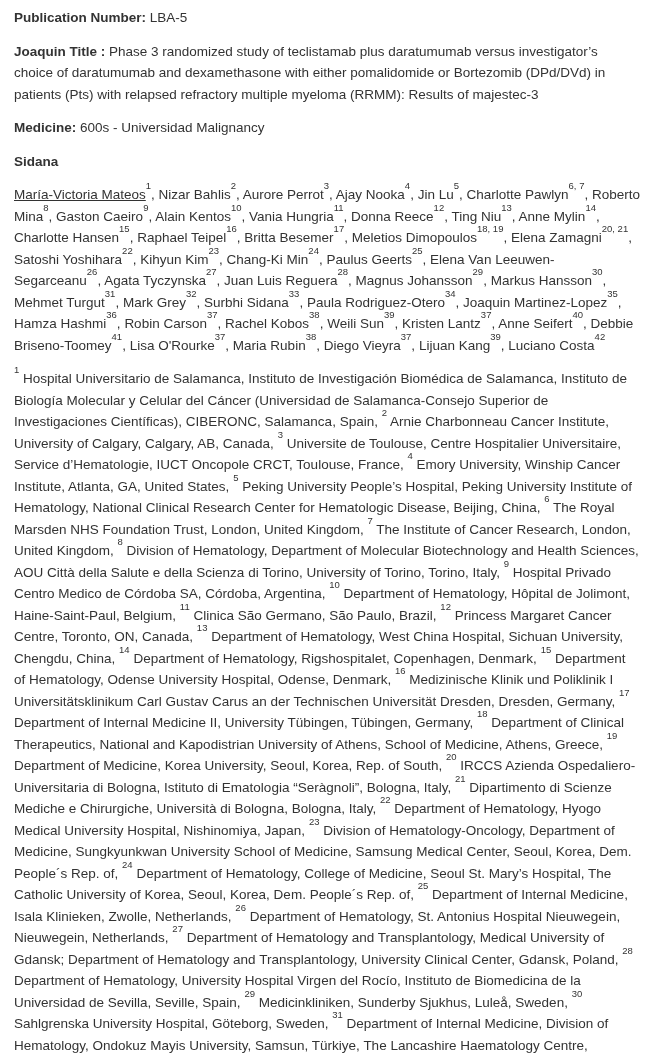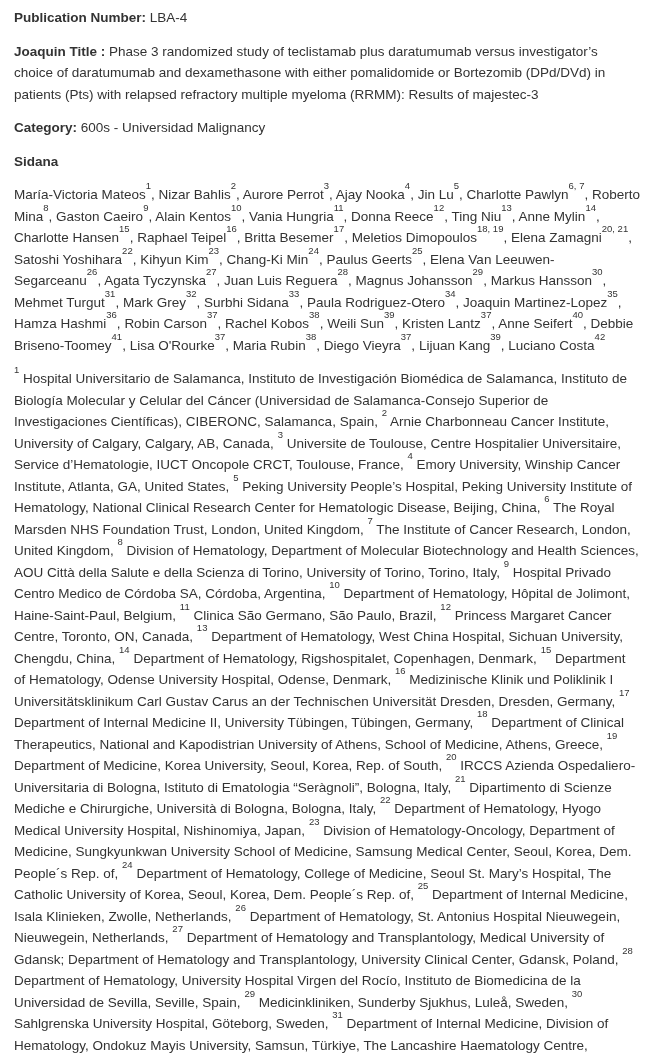--- a/index.html
+++ b/index.html
@@ -27,39 +27,40 @@
     font-weight: 700;
     color: #333333;
   }
   sup {
     font-size: 9.5px;
     line-height: 0;
     position: relative;
     top: -4.5px;
   }
   .underline {
+    text-decoration: underline;
   }
 </style>
 </head>
 <body>
 
 <div class="page">
 
   <p>
     <strong>Publication Number:</strong>
-    <span>LBA-4</span>
+    <span>LBA-5</span>
   </p>
 
   <p>
     <strong>Joaquin Title :</strong>
     <span>Phase 3 randomized study of teclistamab plus daratumumab versus investigator’s choice of daratumumab and dexamethasone with either pomalidomide or Bortezomib (DPd/DVd) in patients (Pts) with relapsed refractory multiple myeloma (RRMM): Results of majestec-3</span>
   </p>
 
   <p>
-    <strong>Category:</strong>
+    <strong>Medicine:</strong>
     <span>600s - Universidad Malignancy</span>
   </p>
 
 
   <p>
     <strong>Sidana</strong>
   </p>
 
   <p><span class="underline">María-Victoria Mateos</span><sup>1</sup>, <span>Nizar Bahlis</span><sup>2</sup>, <span>Aurore Perrot</span><sup>3</sup>, <span>Ajay Nooka</span><sup>4</sup>, <span>Jin Lu</span><sup>5</sup>, <span>Charlotte Pawlyn</span><sup>6, 7</sup>, <span>Roberto Mina</span><sup>8</sup>, <span>Gaston Caeiro</span><sup>9</sup>, <span>Alain Kentos</span><sup>10</sup>, <span>Vania Hungria</span><sup>11</sup>, <span>Donna Reece</span><sup>12</sup>, <span>Ting Niu</span><sup>13</sup>, <span>Anne Mylin</span><sup>14</sup>, <span>Charlotte Hansen</span><sup>15</sup>, <span>Raphael Teipel</span><sup>16</sup>, <span>Britta Besemer</span><sup>17</sup>, <span>Meletios Dimopoulos</span><sup>18, 19</sup>, <span>Elena Zamagni</span><sup>20, 21</sup>, <span>Satoshi Yoshihara</span><sup>22</sup>, <span>Kihyun Kim</span><sup>23</sup>, <span>Chang-Ki Min</span><sup>24</sup>, <span>Paulus Geerts</span><sup>25</sup>, <span>Elena Van Leeuwen-Segarceanu</span><sup>26</sup>, <span>Agata Tyczynska</span><sup>27</sup>, <span>Juan Luis Reguera</span><sup>28</sup>, <span>Magnus Johansson</span><sup>29</sup>, <span>Markus Hansson</span><sup>30</sup>, <span>Mehmet Turgut</span><sup>31</sup>, <span>Mark Grey</span><sup>32</sup>, <span>Surbhi Sidana</span><sup>33</sup>, <span>Paula Rodriguez-Otero</span><sup>34</sup>, <span>Joaquin Martinez-Lopez</span><sup>35</sup>, <span>Hamza Hashmi</span><sup>36</sup>, <span>Robin Carson</span><sup>37</sup>, <span>Rachel Kobos</span><sup>38</sup>, <span>Weili Sun</span><sup>39</sup>, <span>Kristen Lantz</span><sup>37</sup>, <span>Anne Seifert</span><sup>40</sup>, <span>Debbie Briseno-Toomey</span><sup>41</sup>, <span>Lisa O'Rourke</span><sup>37</sup>, <span>Maria Rubin</span><sup>38</sup>, <span>Diego Vieyra</span><sup>37</sup>, <span>Lijuan Kang</span><sup>39</sup>, <span>Luciano Costa</span><sup>42</sup></p>
 

